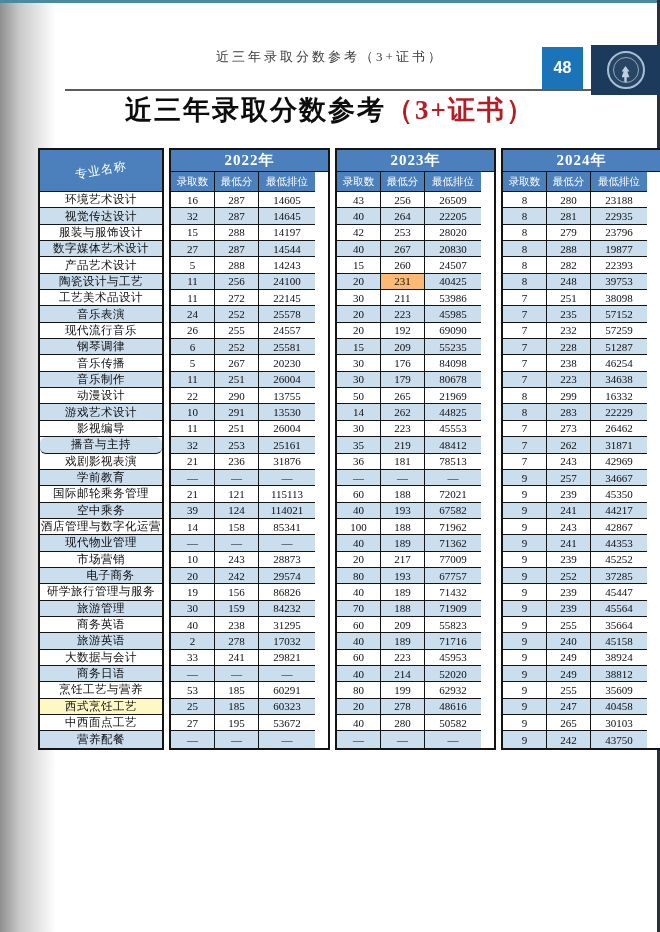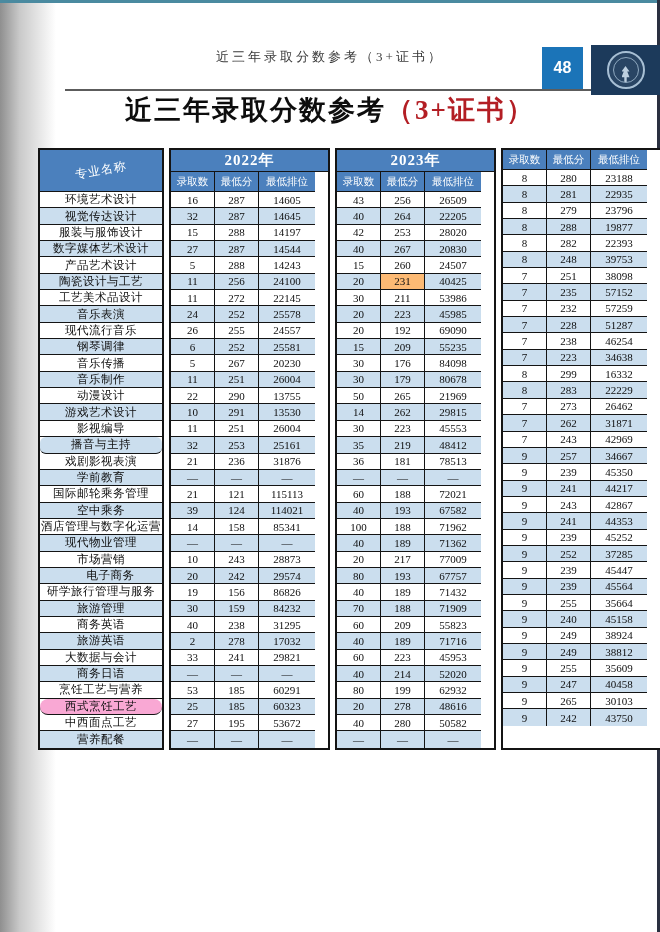--- a/index.html
+++ b/index.html
@@ -119,21 +119,21 @@
           <div class="cell" style="background: rgb(203, 222, 238);">现代物业管理</div>
           <div class="cell">市场营销</div>
           <div class="cell" style="background: rgb(203, 222, 238); padding-left: 19px;">电子商务</div>
           <div class="cell">研学旅行管理与服务</div>
           <div class="cell" style="background: rgb(203, 222, 238);">旅游管理</div>
           <div class="cell">商务英语</div>
           <div class="cell" style="background: rgb(203, 222, 238);">旅游英语</div>
           <div class="cell">大数据与会计</div>
           <div class="cell" style="background: rgb(203, 222, 238);">商务日语</div>
           <div class="cell">烹饪工艺与营养</div>
-          <div class="cell" style="background: #f9a8d4; border-radius: 8px;">西式烹饪工艺</div>
+          <div class="cell" style="background: #fef9c3;">西式烹饪工艺</div>
           <div class="cell">中西面点工艺</div>
           <div class="cell" style="background: rgb(203, 222, 238);">营养配餐</div>
         </div>
     </div>
 
     <div class="block year-block">
       <div class="year-header hdr-bg" style="background: rgb(75, 128, 189);">2022年</div>
       <div class="sub-row">
         <div class="subcell hdr-bg" style="background: rgb(75, 128, 189);">录取数</div>
         <div class="subcell hdr-bg" style="background: rgb(75, 128, 189);">最低分</div>
@@ -287,21 +287,21 @@
           <div class="cell">176</div>
           <div class="cell">84098</div>
           <div class="cell" style="background: rgb(203, 222, 238);">30</div>
           <div class="cell" style="background: rgb(203, 222, 238);">179</div>
           <div class="cell" style="background: rgb(203, 222, 238);">80678</div>
           <div class="cell">50</div>
           <div class="cell">265</div>
           <div class="cell">21969</div>
           <div class="cell" style="background: rgb(203, 222, 238);">14</div>
           <div class="cell" style="background: rgb(203, 222, 238);">262</div>
-          <div class="cell" style="background: rgb(203, 222, 238);">29815</div>
+          <div class="cell" style="background: rgb(203, 222, 238);">44825</div>
           <div class="cell">30</div>
           <div class="cell">223</div>
           <div class="cell">45553</div>
           <div class="cell" style="background: rgb(203, 222, 238);">35</div>
           <div class="cell" style="background: rgb(203, 222, 238);">219</div>
           <div class="cell" style="background: rgb(203, 222, 238);">48412</div>
           <div class="cell">36</div>
           <div class="cell">181</div>
           <div class="cell">78513</div>
           <div class="cell" style="background: rgb(203, 222, 238);">—</div>
@@ -352,20 +352,21 @@
           <div class="cell">40</div>
           <div class="cell">280</div>
           <div class="cell">50582</div>
           <div class="cell" style="background: rgb(203, 222, 238);">—</div>
           <div class="cell" style="background: rgb(203, 222, 238);">—</div>
           <div class="cell" style="background: rgb(203, 222, 238);">—</div>
         </div>
     </div>
 
     <div class="block year-block">
+      <div class="year-header hdr-bg" style="background: rgb(75, 128, 189);">2024年</div>
       <div class="sub-row">
         <div class="subcell hdr-bg" style="background: rgb(75, 128, 189);">录取数</div>
         <div class="subcell hdr-bg" style="background: rgb(75, 128, 189);">最低分</div>
         <div class="subcell hdr-bg" style="background: rgb(75, 128, 189);">最低排位</div>
       </div>
       <div class="ycells">
           <div class="cell">8</div>
           <div class="cell">280</div>
           <div class="cell">23188</div>
           <div class="cell" style="background: rgb(203, 222, 238);">8</div>

